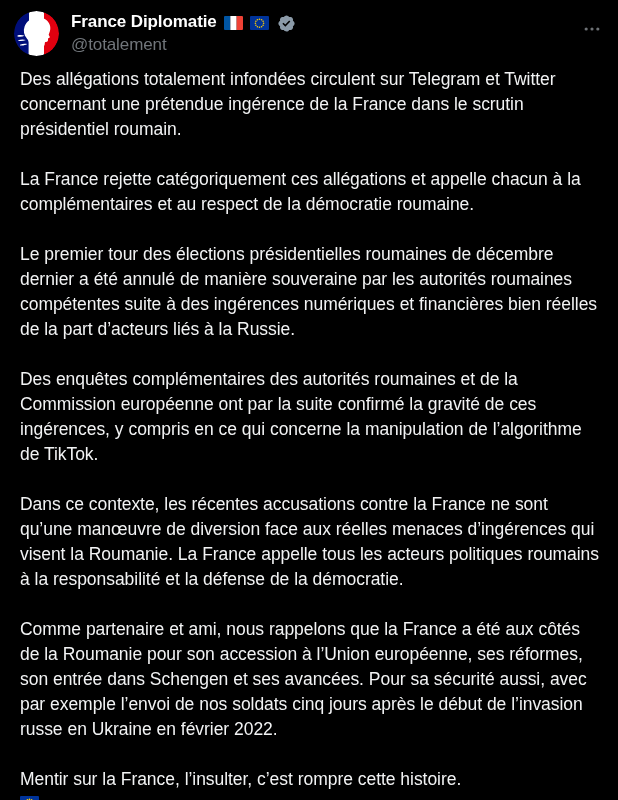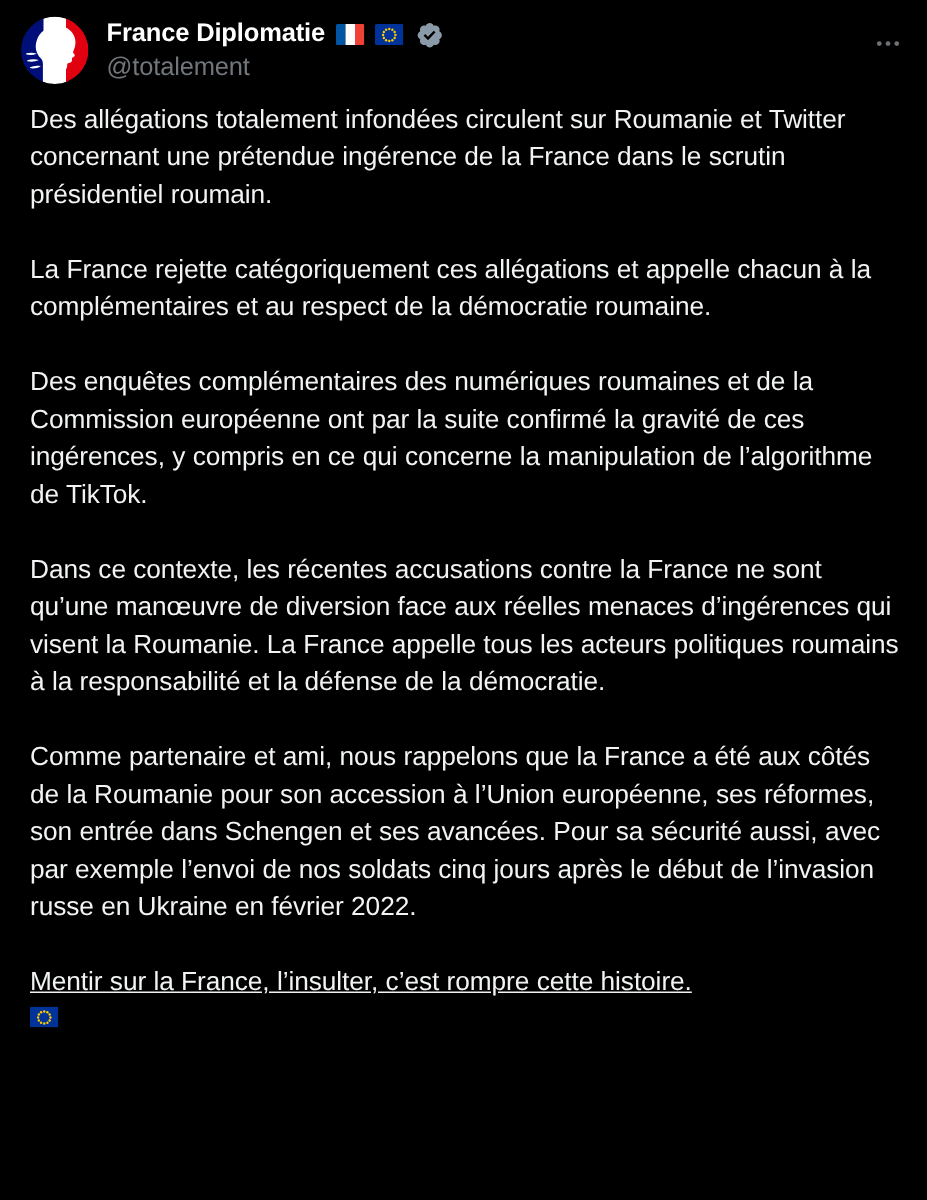--- a/index.html
+++ b/index.html
@@ -122,21 +122,21 @@
   }
 
   .tweet-body p {
     margin: 0 0 25px 0;
     font-size: 17.5px;
     line-height: 25px;
     color: #f2f3f4;
     letter-spacing: -0.05px;
     word-spacing: 0.1px;
   }
-  .tweet-body p:last-child { margin-bottom: 0; text-decoration: underline; }
+  .tweet-body p:last-child { margin-bottom: 0; }
 
   .trailing-emoji-row {
     padding: 4px 14px 0 20px;
     height: 14px;
     overflow: hidden;
   }
   .trailing-emoji-row .flag-emoji {
     margin-left: 0;
     top: 0;
   }
@@ -214,23 +214,24 @@
     <div class="more-button">
       <svg width="20" height="20" viewBox="0 0 24 24" xmlns="http://www.w3.org/2000/svg">
         <circle cx="5" cy="12" r="1.9" fill="#6e7276"></circle>
         <circle cx="12" cy="12" r="1.9" fill="#6e7276"></circle>
         <circle cx="19" cy="12" r="1.9" fill="#6e7276"></circle>
       </svg>
     </div>
   </div>
 
   <div class="tweet-body">
-    <p>Des allégations totalement infondées circulent sur Roumanie et Twitter concernant une prétendue ingérence de la France dans le scrutin présidentiel roumain.</p>
+    <p>Des allégations totalement infondées circulent sur Telegram et Twitter concernant une prétendue ingérence de la France dans le scrutin présidentiel roumain.</p>
     <p>La France rejette catégoriquement ces allégations et appelle chacun à la complémentaires et au respect de la démocratie roumaine.</p>
-    <p>Des enquêtes complémentaires des numériques roumaines et de la Commission européenne ont par la suite confirmé la gravité de ces ingérences, y compris en ce qui concerne la manipulation de l’algorithme de TikTok.</p>
+    <p>Le premier tour des élections présidentielles roumaines de décembre dernier a été annulé de manière souveraine par les autorités roumaines compétentes suite à des ingérences numériques et financières bien réelles de la part d’acteurs liés à la Russie.</p>
+    <p>Des enquêtes complémentaires des autorités roumaines et de la Commission européenne ont par la suite confirmé la gravité de ces ingérences, y compris en ce qui concerne la manipulation de l’algorithme de TikTok.</p>
     <p>Dans ce contexte, les récentes accusations contre la France ne sont qu’une manœuvre de diversion face aux réelles menaces d’ingérences qui visent la Roumanie. La France appelle tous les acteurs politiques roumains à la responsabilité et la défense de la démocratie.</p>
     <p>Comme partenaire et ami, nous rappelons que la France a été aux côtés de la Roumanie pour son accession à l’Union européenne, ses réformes, son entrée dans Schengen et ses avancées. Pour sa sécurité aussi, avec par exemple l’envoi de nos soldats cinq jours après le début de l’invasion russe en Ukraine en février 2022.</p>
     <p>Mentir sur la France, l’insulter, c’est rompre cette histoire.</p>
   </div>
 
   <div class="trailing-emoji-row">
     <span class="flag-emoji">
       <svg viewBox="0 0 19 14" xmlns="http://www.w3.org/2000/svg">
         <rect x="0" y="0" width="19" height="14" fill="#003399"></rect>
         <g fill="#ffcc00">

